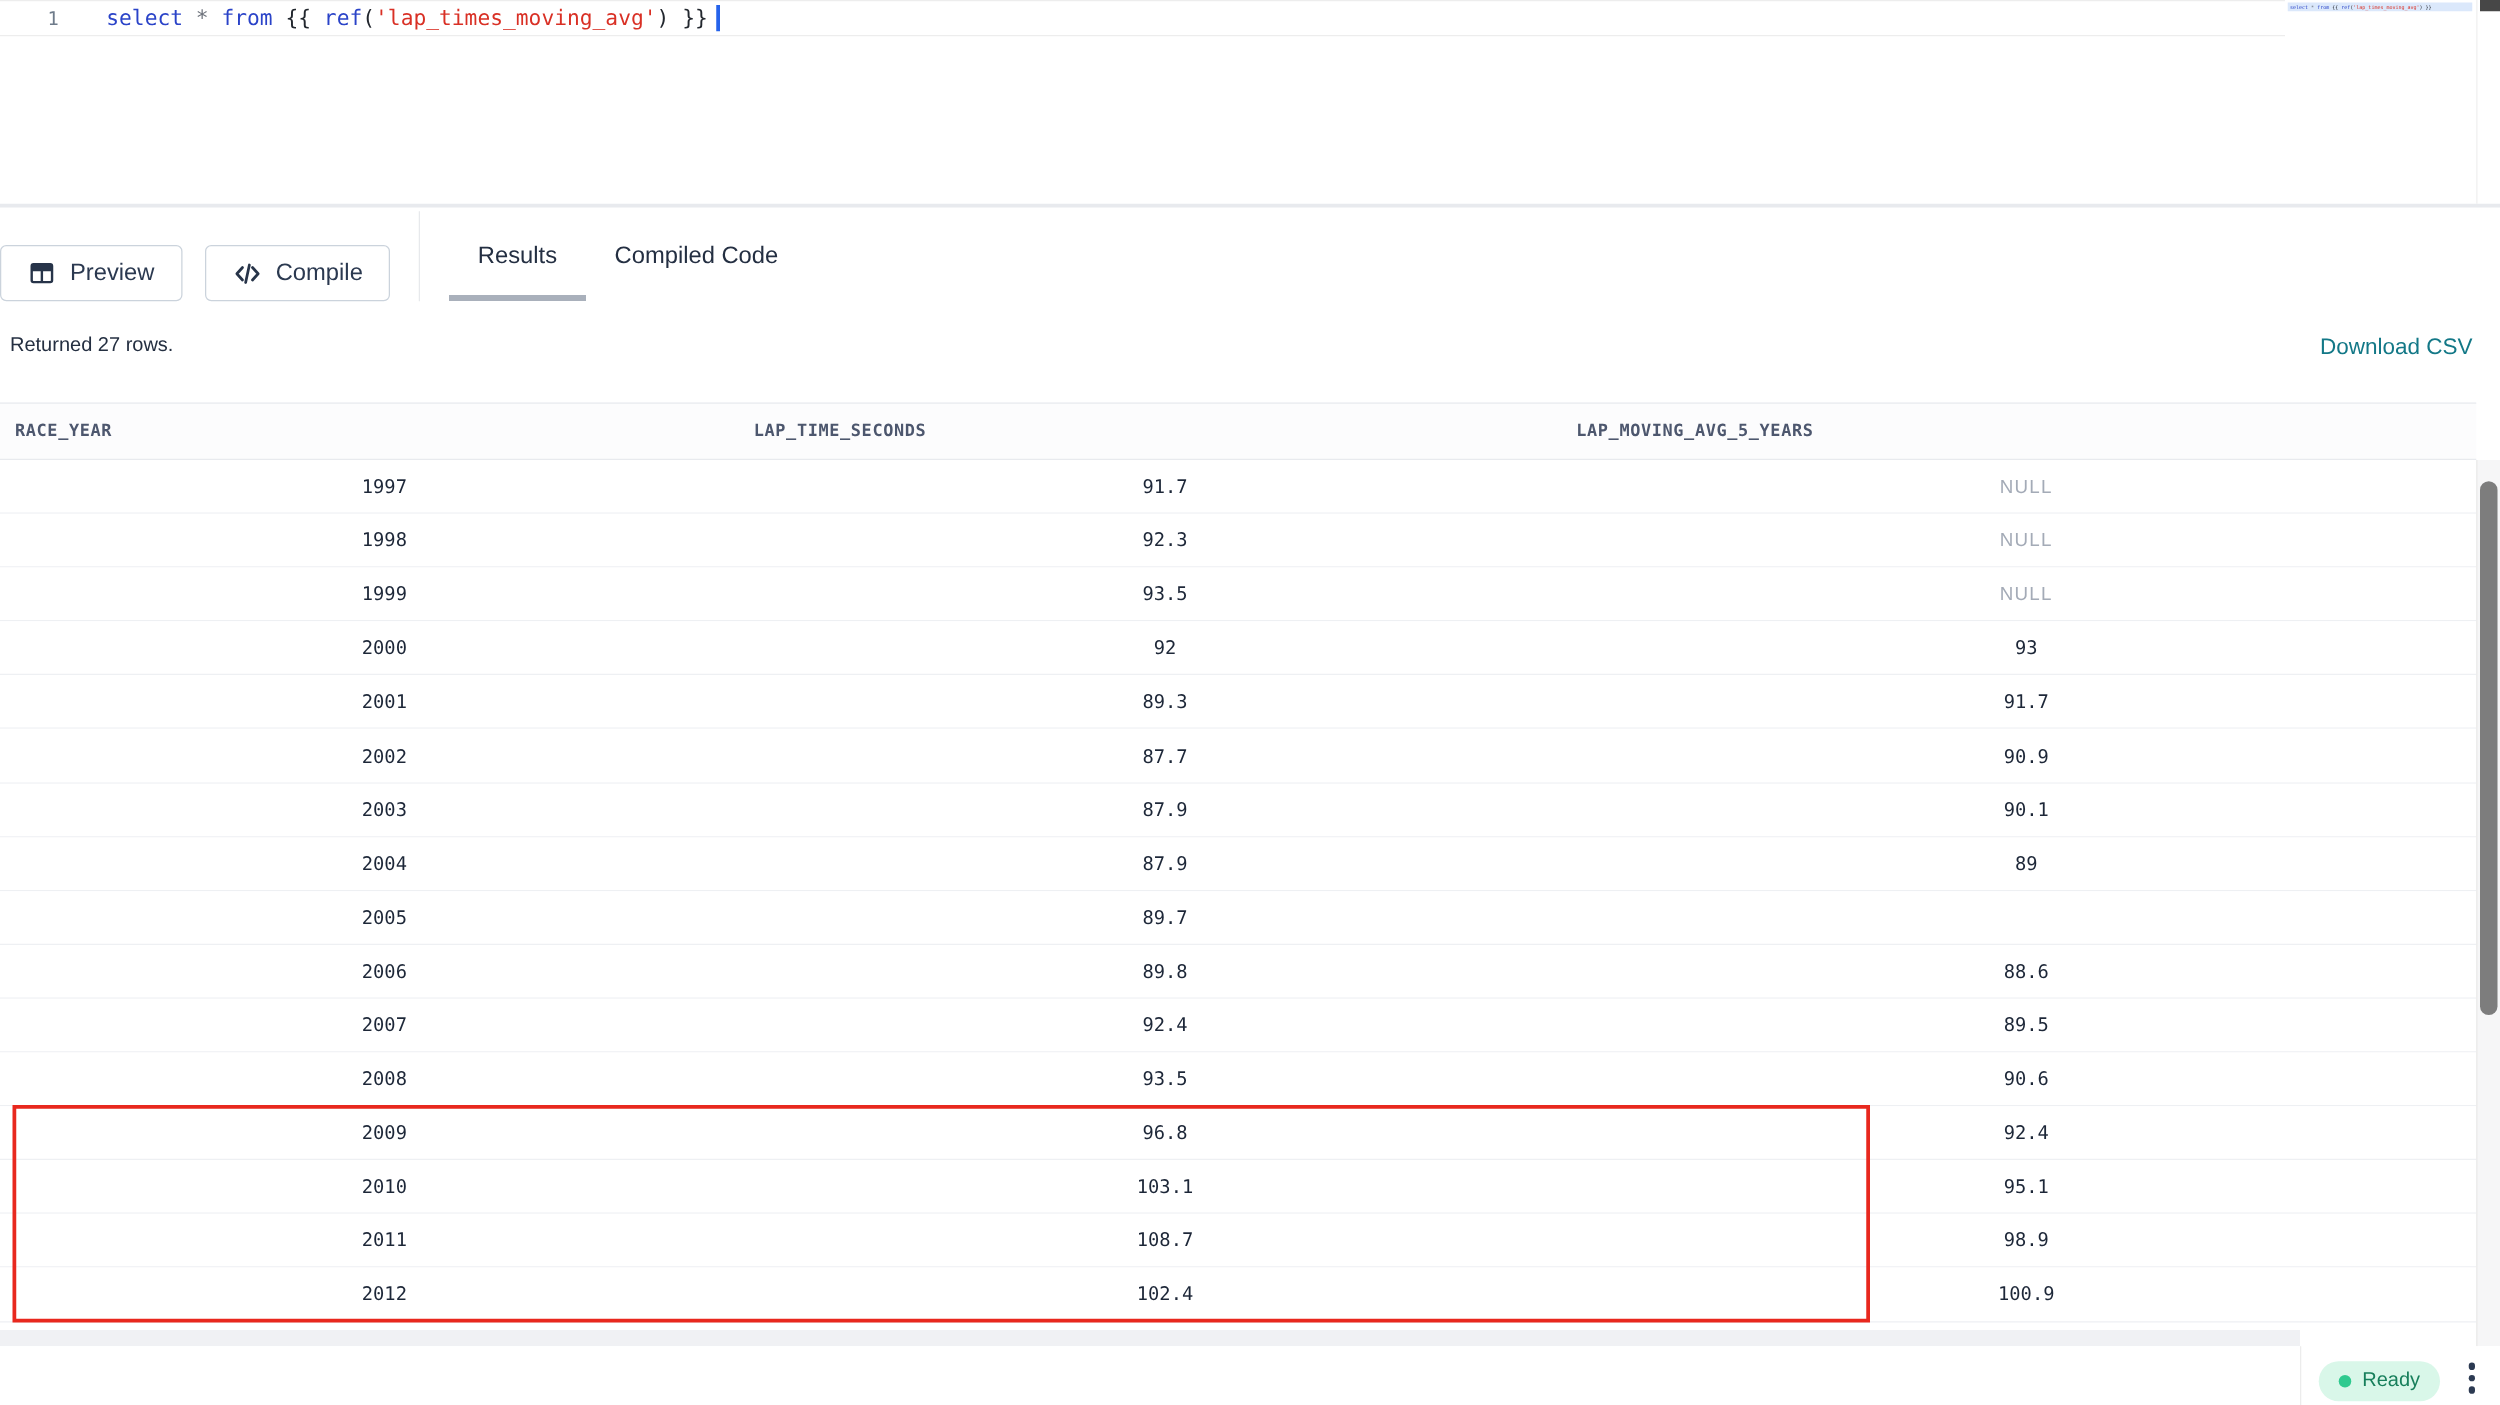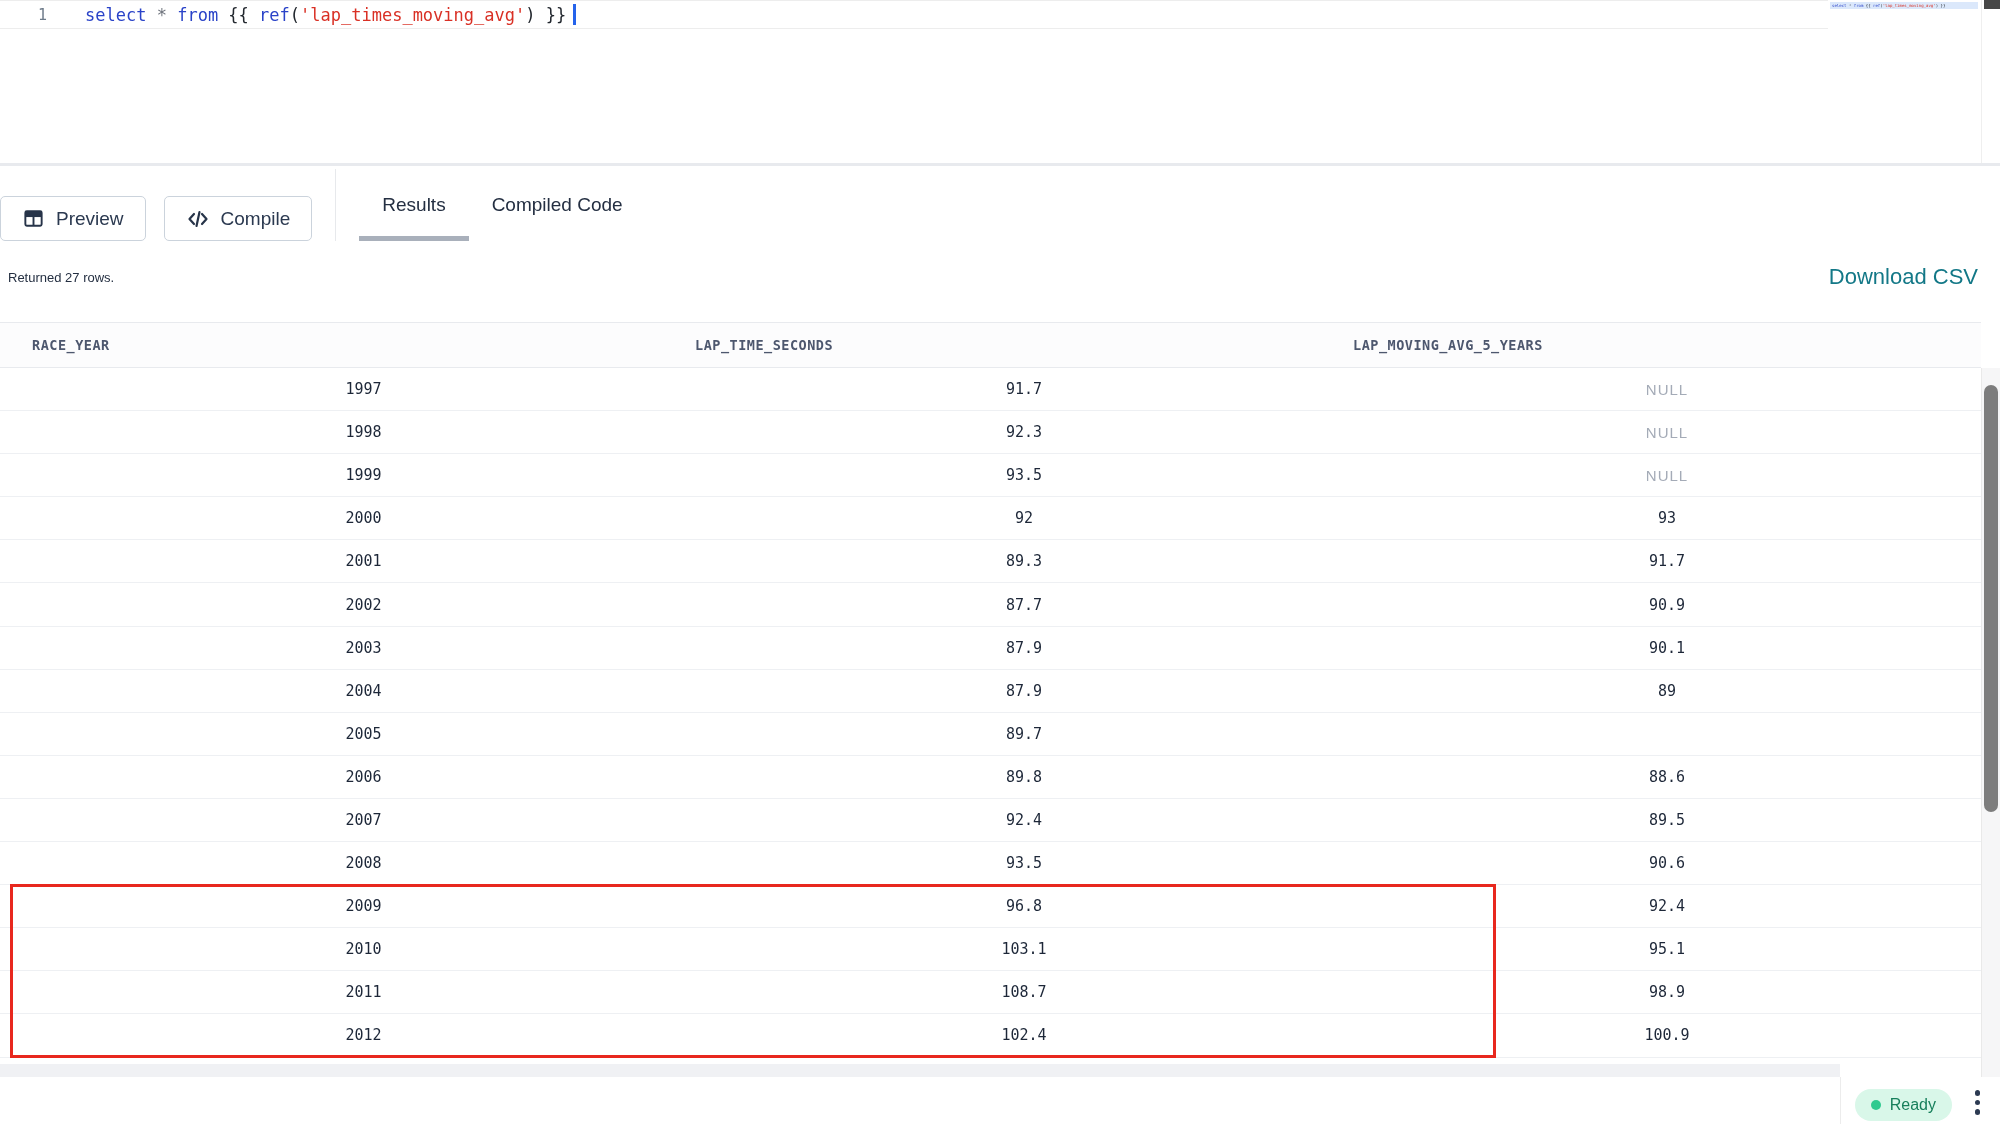--- a/index.html
+++ b/index.html
@@ -34,32 +34,32 @@
           display:flex;align-items:center;gap:11px;padding:0 21px;font-size:19px;
           color:#2b3950;margin-right:18px;font-family:"Liberation Sans",sans-serif;cursor:pointer;}
   .btn svg{display:block;}
   .toolbar-divider{width:1px;height:72px;background:#e7e9ec;margin:0 23px 0 5px;}
   .tab{height:72px;display:flex;align-items:center;padding:0 23px;font-size:19px;color:#242f42;cursor:pointer;box-sizing:border-box;}
   .tab.active{box-shadow:inset 0 -5px 0 var(--tab-underline,#a9b0bb);}
 
   
   .info-row{position:absolute;top:247px;left:0;width:2000px;height:60px;display:flex;
           align-items:center;justify-content:space-between;padding:0 22px 0 8px;box-sizing:border-box;}
-  .summary{font-size:13px;color:var(--text-dark,#242f41);}
-  .download{font-size:22px;color:var(--accent-teal,#137887);cursor:pointer;}
+  .summary{font-size:16px;color:var(--text-dark,#242f41);}
+  .download{font-size:18px;color:var(--accent-teal,#137887);cursor:pointer;}
 
   
   .thead{position:absolute;top:322px;left:0;width:1981px;height:46px;background:#fcfcfd;
           border-top:1px solid var(--border-light,#e8eaee);border-bottom:1px solid var(--border-light,#e8eaee);
           display:flex;align-items:center;font:bold 13.5px "DejaVu Sans Mono",monospace;
           letter-spacing:0.5px;color:var(--header-text,#4d576e);box-sizing:border-box;}
   .tbody{position:absolute;top:368px;left:0;width:1981px;text-align:center;}
   .trow{height:43.1px;display:flex;align-items:center;border-bottom:1px solid var(--row-border,#eef0f3);
           font:15px "DejaVu Sans Mono",monospace;color:#1d2738;box-sizing:border-box;background:#fff;}
-  .c1{width:695px;padding-left:32px;box-sizing:border-box;}
+  .c1{width:603px;padding-left:12px;box-sizing:border-box;}
   .c2{width:658px;}
   .c3{flex:1;}
   .null{color:var(--text-muted,#a4abb7);font-family:"Liberation Sans",sans-serif;
           font-size:15px;letter-spacing:1px;}
 
   .vtrack{position:absolute;top:368px;right:0;width:19px;height:709px;background:#f6f6f7;
           border-left:1px solid #e9e9e9;box-sizing:border-box;}
   .vthumb{position:absolute;top:17px;left:2px;width:14px;height:427px;
           background:var(--scroll-thumb,#7d7d7d);border-radius:8px;}
 

